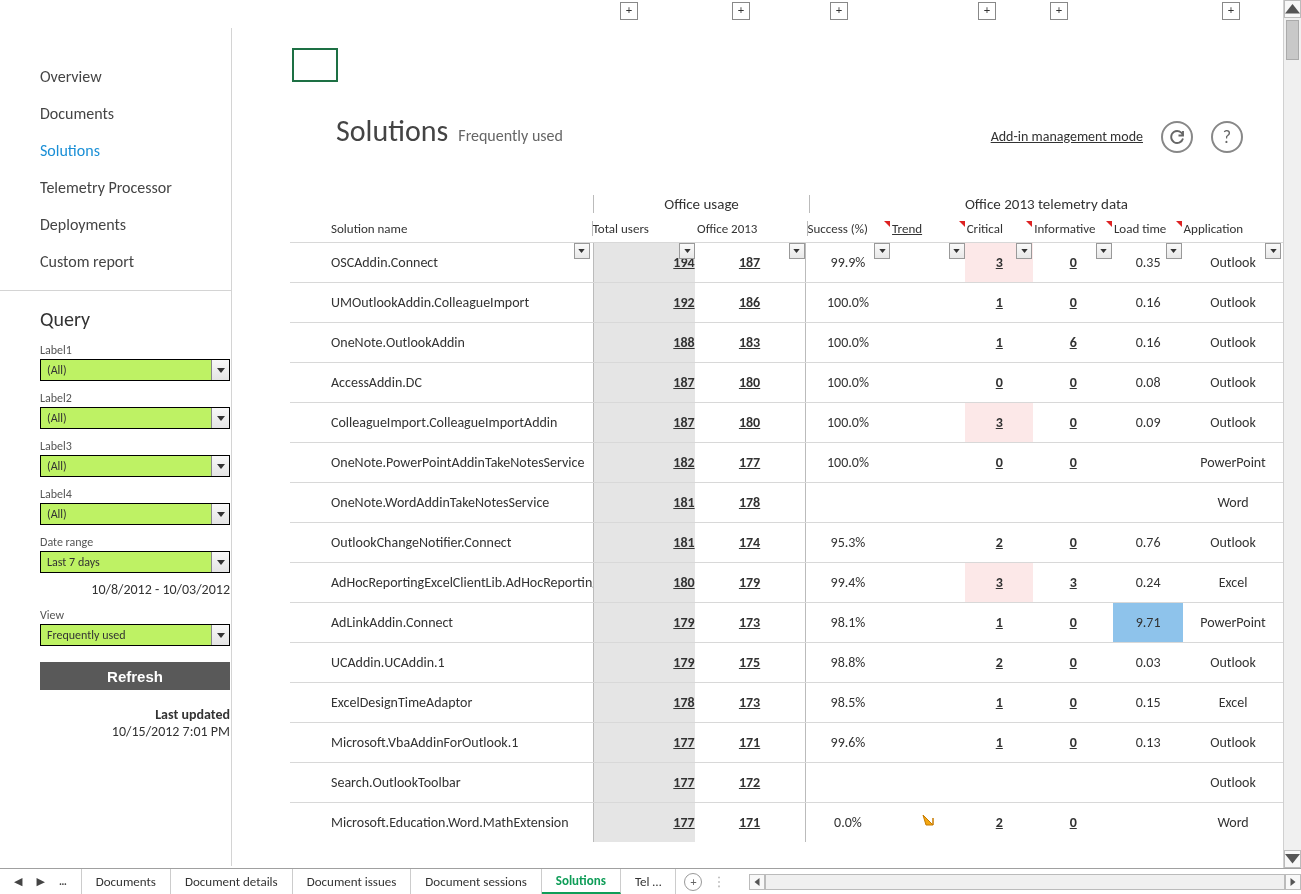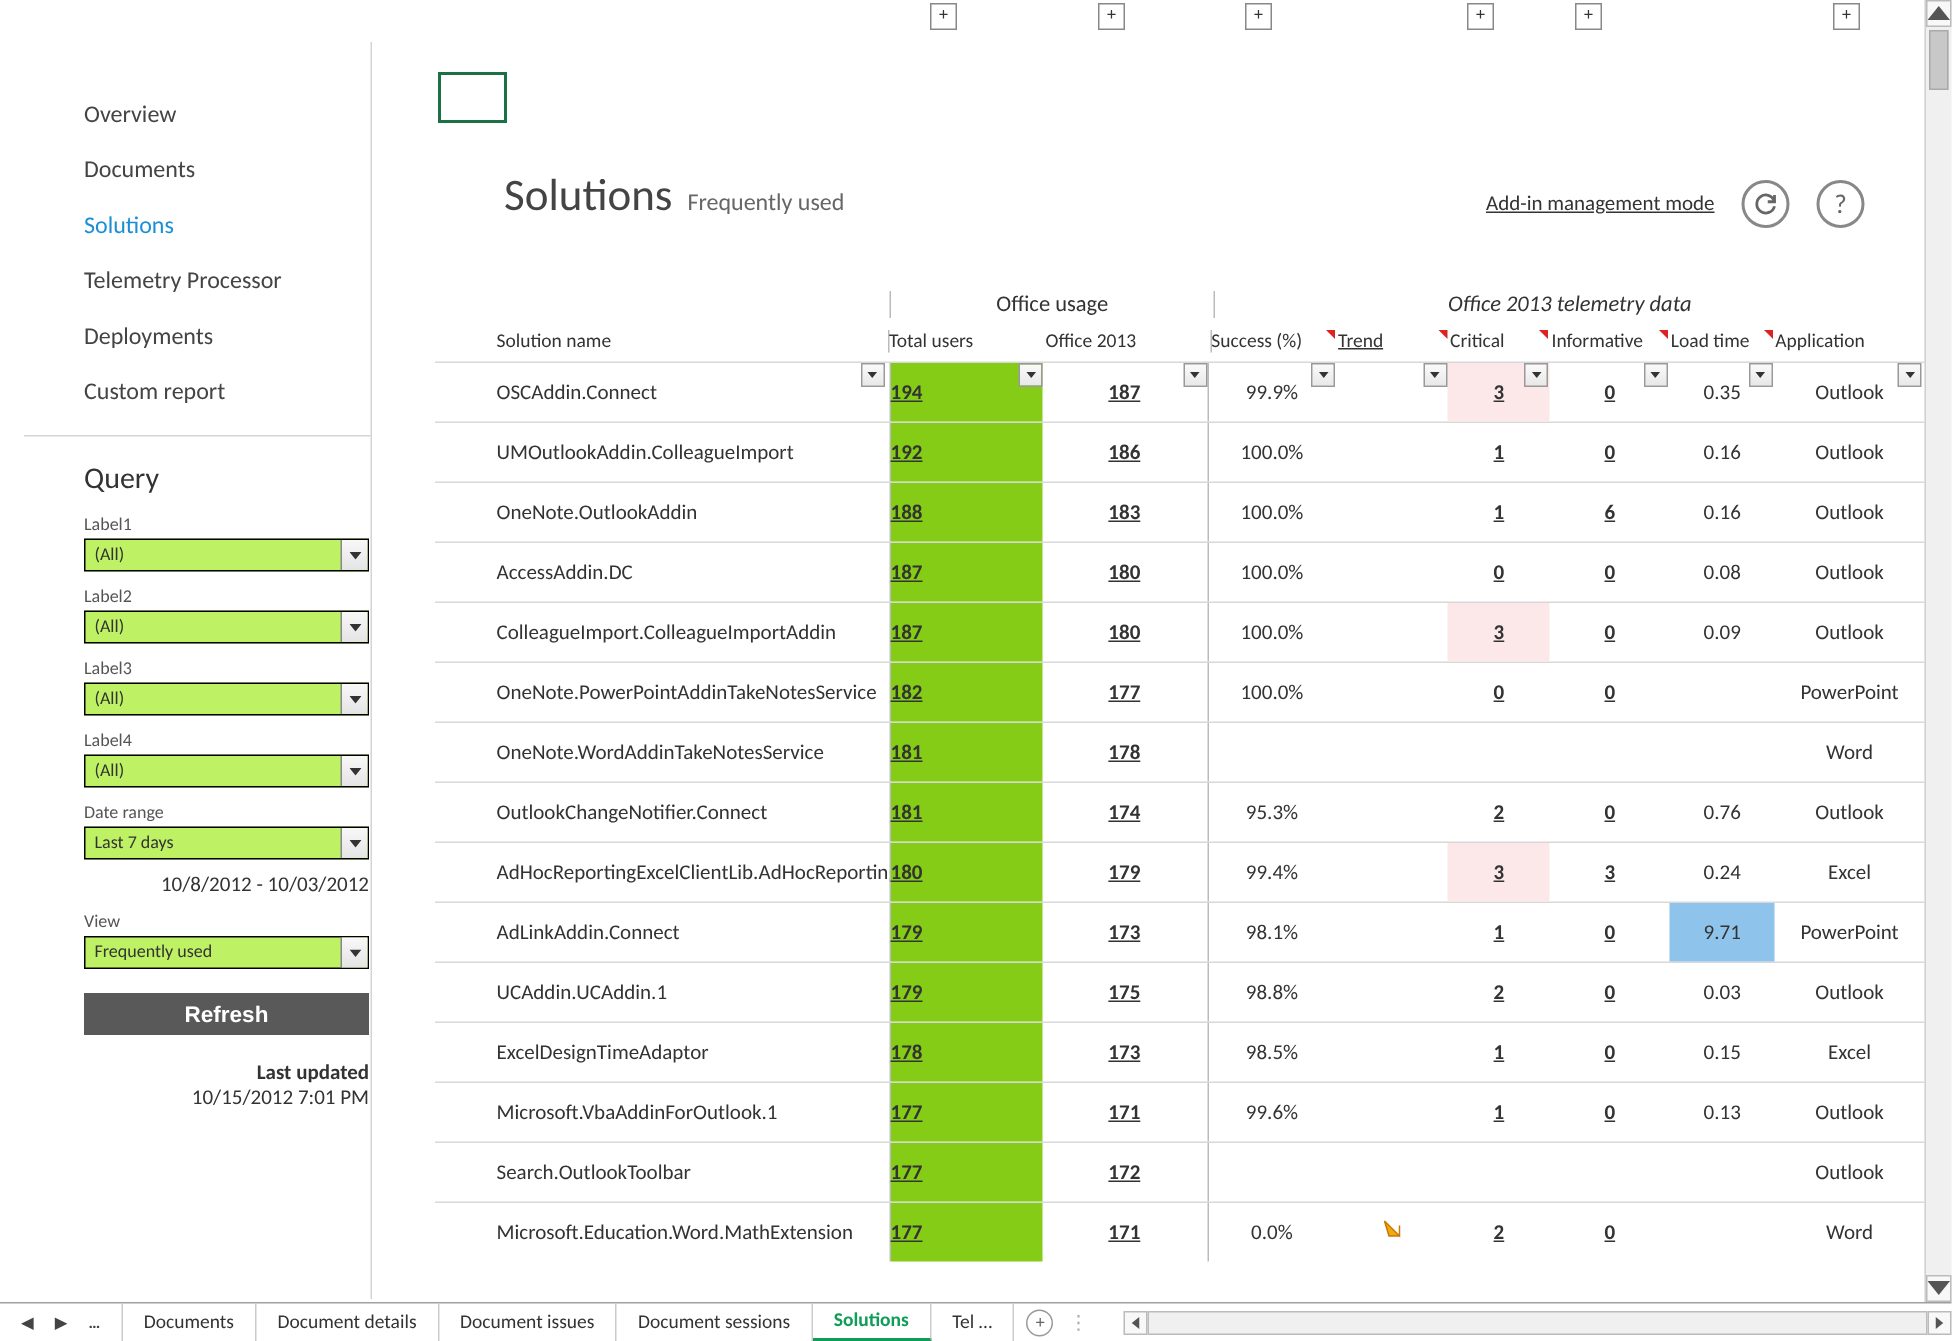--- a/index.html
+++ b/index.html
@@ -3,21 +3,21 @@
 <meta charset="utf-8">
 <style>
 * { box-sizing: border-box; margin: 0; padding: 0; }
 body { font-family: "Segoe UI", Calibri, sans-serif; font-size: 13px; color: #333; background: #fff; overflow: hidden; width: 1301px; height: 894px; position: relative; }
 
 
 .collapse-row { position: absolute; top: 0; left: 280; right: 18px; height: 24px; }
 .collapse-btn { position: absolute; width: 18px; height: 18px; border: 1px solid #888; background: #fff; font-size: 12px; line-height: 14px; text-align: center; top: 2px; cursor: pointer; }
 
 
-.sidebar { position: absolute; left: 16px; top: 28px; width: 232px; bottom: 28px; border-right: 1px solid #d4d4d4; }
+.sidebar { position: absolute; left: 0; top: 28px; width: 232px; bottom: 28px; border-right: 1px solid #d4d4d4; }
 
 .nav-section { padding: 30px 0 10px 40px; }
 .nav-item { font-size: 16px; color: #444; padding: 9px 0; cursor: pointer; }
 .nav-item.active { color: #1a8fd6; }
 
 .query-section { border-top: 1px solid #d4d4d4; padding: 16px 24px 0 40px; }
 .query-title { font-size: 20px; color: #333; margin-bottom: 12px; }
 .field-label { font-size: 12px; color: #555; margin-top: 10px; margin-bottom: 2px; }
 .combo { width: 190px; height: 22px; border: 1px solid #000; background: #bef264; position: relative; display: flex; align-items: center; }
 .combo .combo-txt { flex: 1; padding: 0 6px; font-size: 12px; }
@@ -38,21 +38,21 @@
 .page-subtitle { font-size: 16px; color: #666; }
 .mode-link { font-size: 14px; color: #333; text-decoration: underline; cursor: pointer; }
 .header-right { display: flex; align-items: center; gap: 18px; }
 .hdr-icon-btn { width: 32px; height: 32px; border: 2px solid #888; border-radius: 50%; display: flex; align-items: center; justify-content: center; color: #666; font-size: 18px; cursor: pointer; background: #fff; }
 
 
 .table-wrap { margin: 42px 0 0 10px; }
 .grp-headers { display: flex; padding-left: 41px; }
 .grp-solname { width: 262px; }
 .grp-usage { width: 215px; text-align: center; font-size: 15px; }
-.grp-telemetry { flex: 1; text-align: center; font-size: 15px; font-style: italic; }
+.grp-telemetry { flex: 1; text-align: center; font-size: 15px; }
 
 .col-headers { display: flex; position: relative; margin-top: 8px; padding-left: 41px; }
 .col-h { position: relative; font-size: 13px; text-align: left; }
 .col-h .filter-btn { position: absolute; right: 2px; top: 22px; width: 16px; height: 16px; border: 1px solid #999; background: linear-gradient(#fafafa,#e8e8e8); display:flex; align-items:center; justify-content:center; cursor:pointer; }
 .col-h .filter-btn svg { width:7px; height:4px; }
 .col-h .red-marker { position: absolute; right: 2px; top: 0; width: 0; height: 0; border-top: 6px solid #d22; border-left: 6px solid transparent; }
 
 .col-solname { width: 262px; text-align: left; }
 .col-totusers { width: 105px; }
 .col-off2013 { width: 110px; }
@@ -60,21 +60,21 @@
 .col-trend { width: 75px; text-decoration: underline; }
 .col-critical { width: 68px; }
 .col-info { width: 80px; }
 .col-load { width: 70px; }
 .col-app { width: 100px; }
 
 .data-rows { margin-top: 6px; }
 .data-row { display: flex; height: 40px; align-items: center; border-top: 1px solid #d8d8d8; padding-left: 41px; }
 .cell { font-size: 14px; text-align: center; }
 .cell.solname { width: 262px; text-align: left; overflow: hidden; white-space: nowrap; }
-.cell.totusers { width: 101px; background: #84cc16; height: 100%; display:flex; align-items:center; justify-content:flex-start; }
+.cell.totusers { width: 101px; background: #e5e5e5; height: 100%; display:flex; align-items:center; justify-content:flex-end; }
 .cell.totusers a, .cell.off2013 a, .cell.criticalc a, .cell.infoc a { color: #333; text-decoration: underline; font-weight: bold; }
 .cell.off2013 { width: 110px; }
 .cell.success { width: 85px; }
 .cell.trend { width: 75px; }
 .cell.criticalc { width: 68px; }
 .cell.infoc { width: 80px; }
 .cell.load { width: 70px; }
 .cell.load.highlight { background: #8ec3eb; height:100%; display:flex; align-items:center; justify-content:center; }
 .cell.app { width: 100px; }
 .cell.criticalc.pale { background: #fce8e8; height:100%; display:flex; align-items:center; justify-content:center; }

